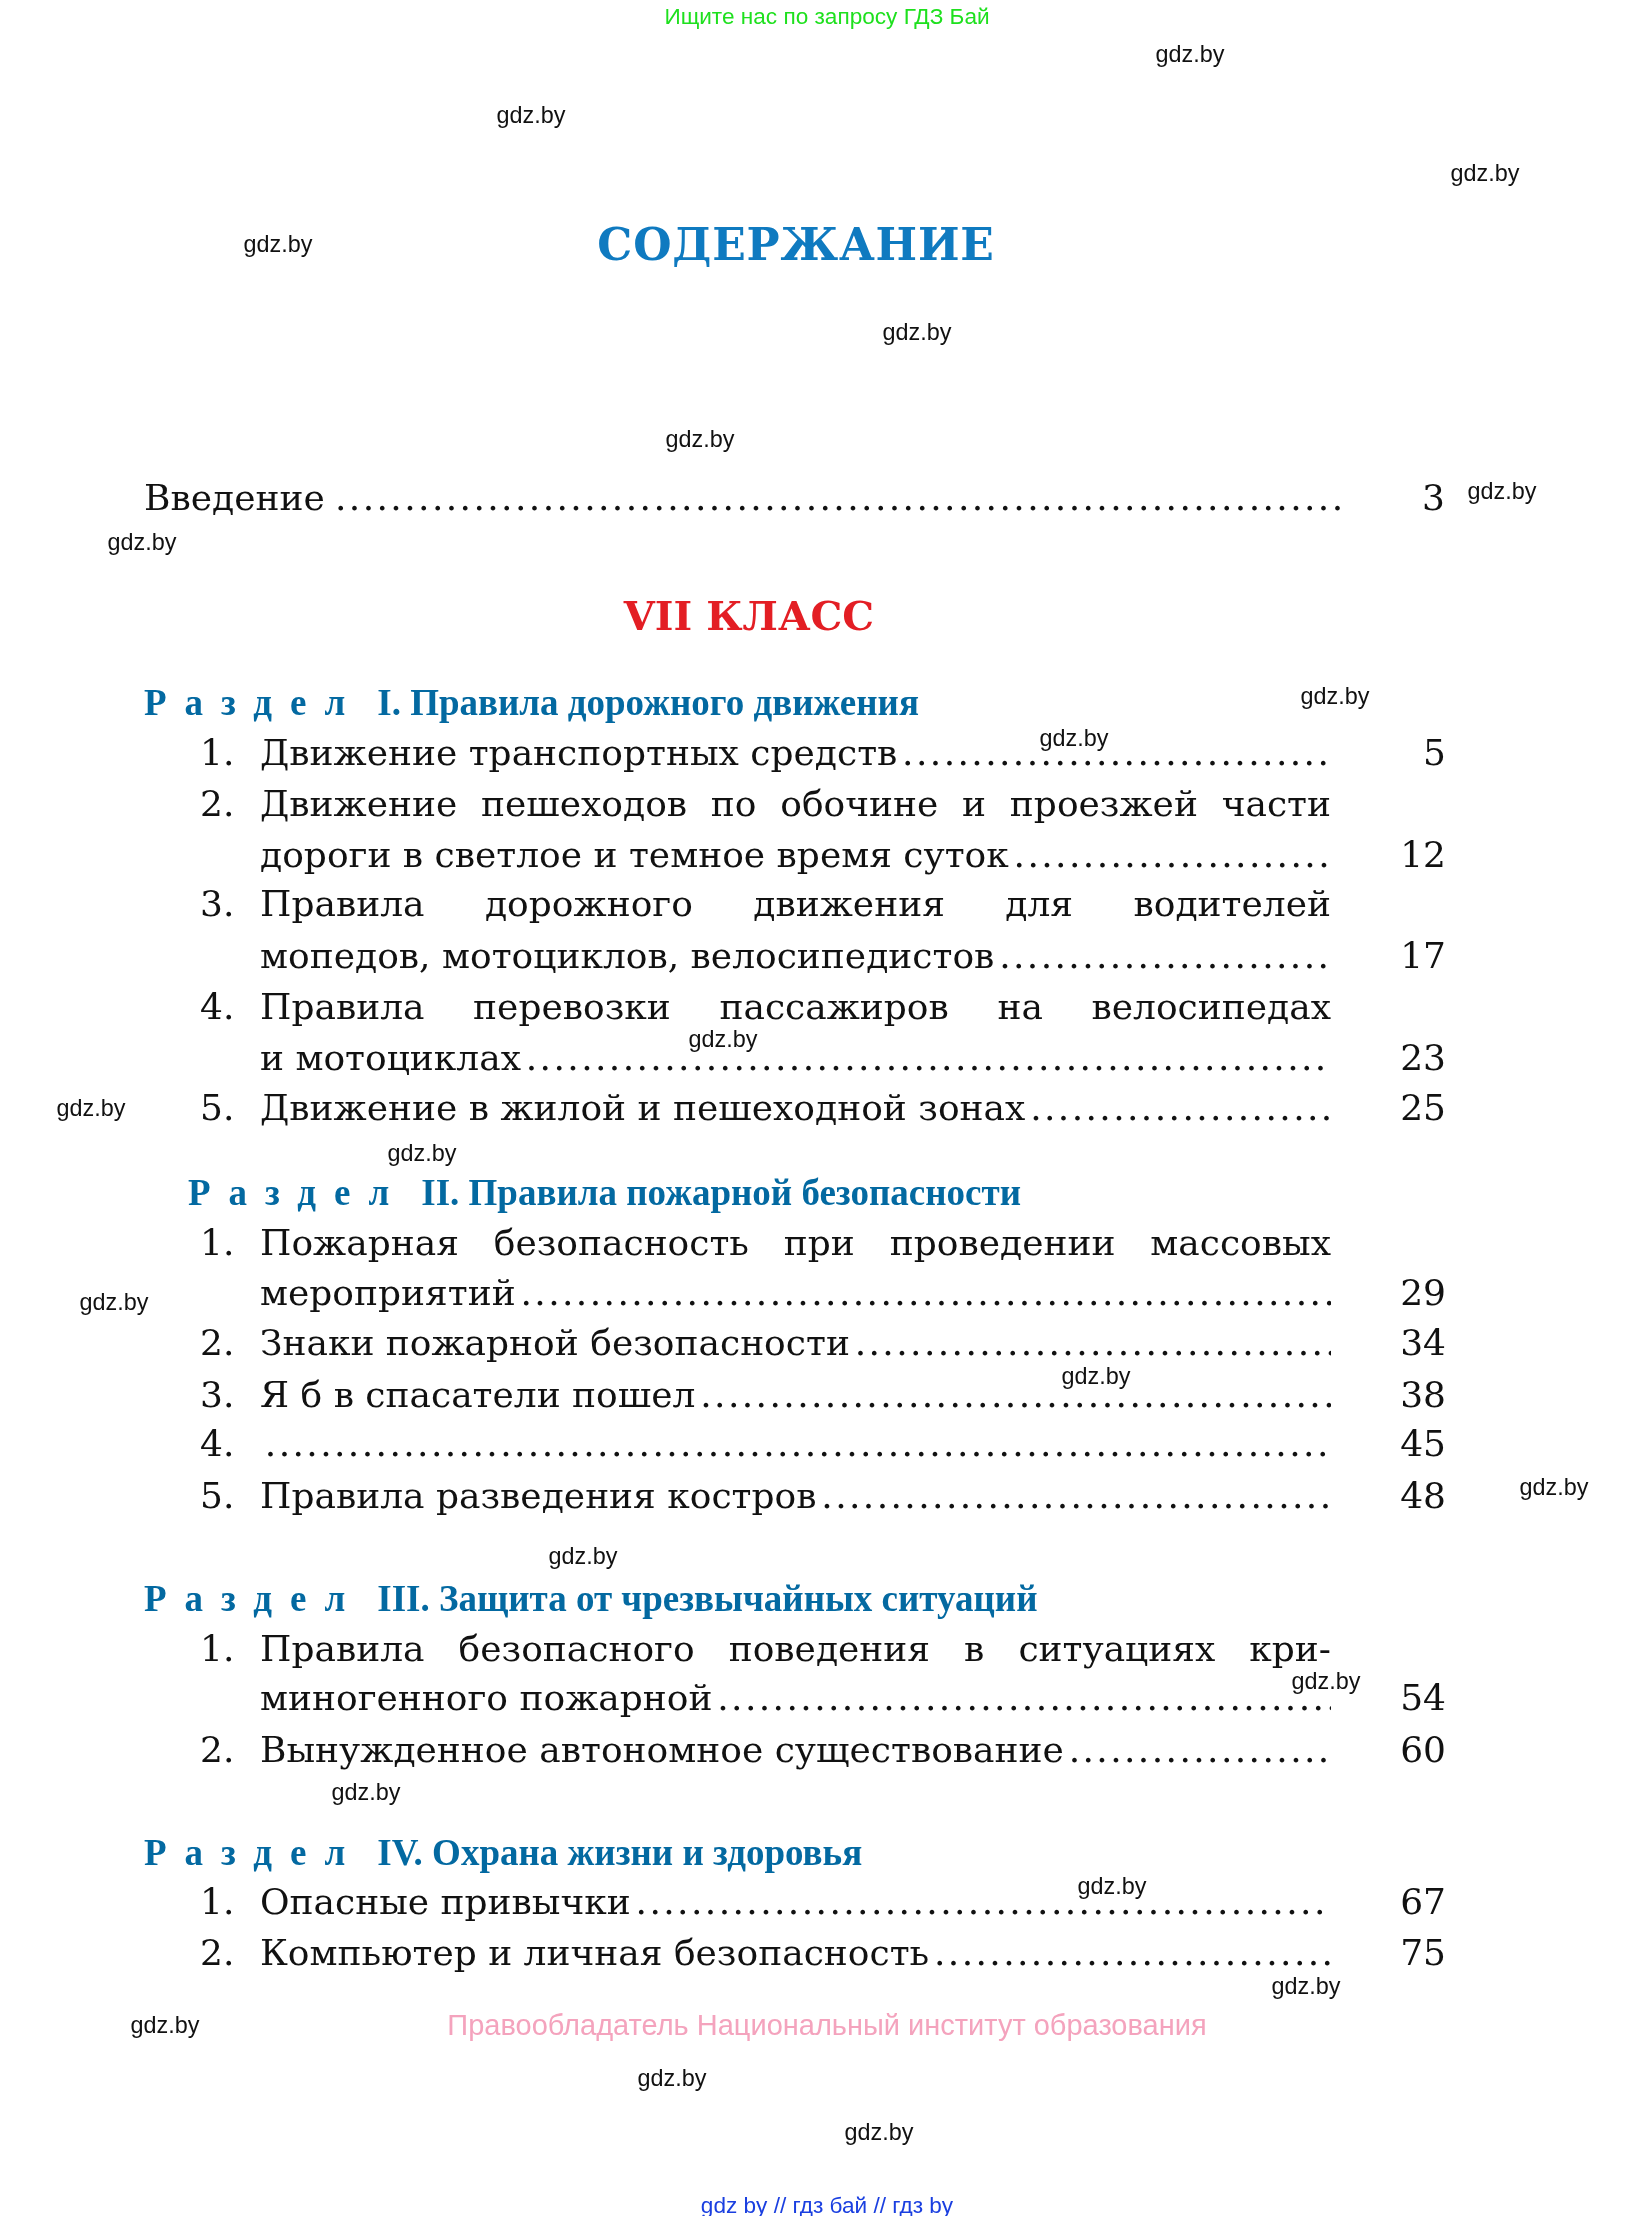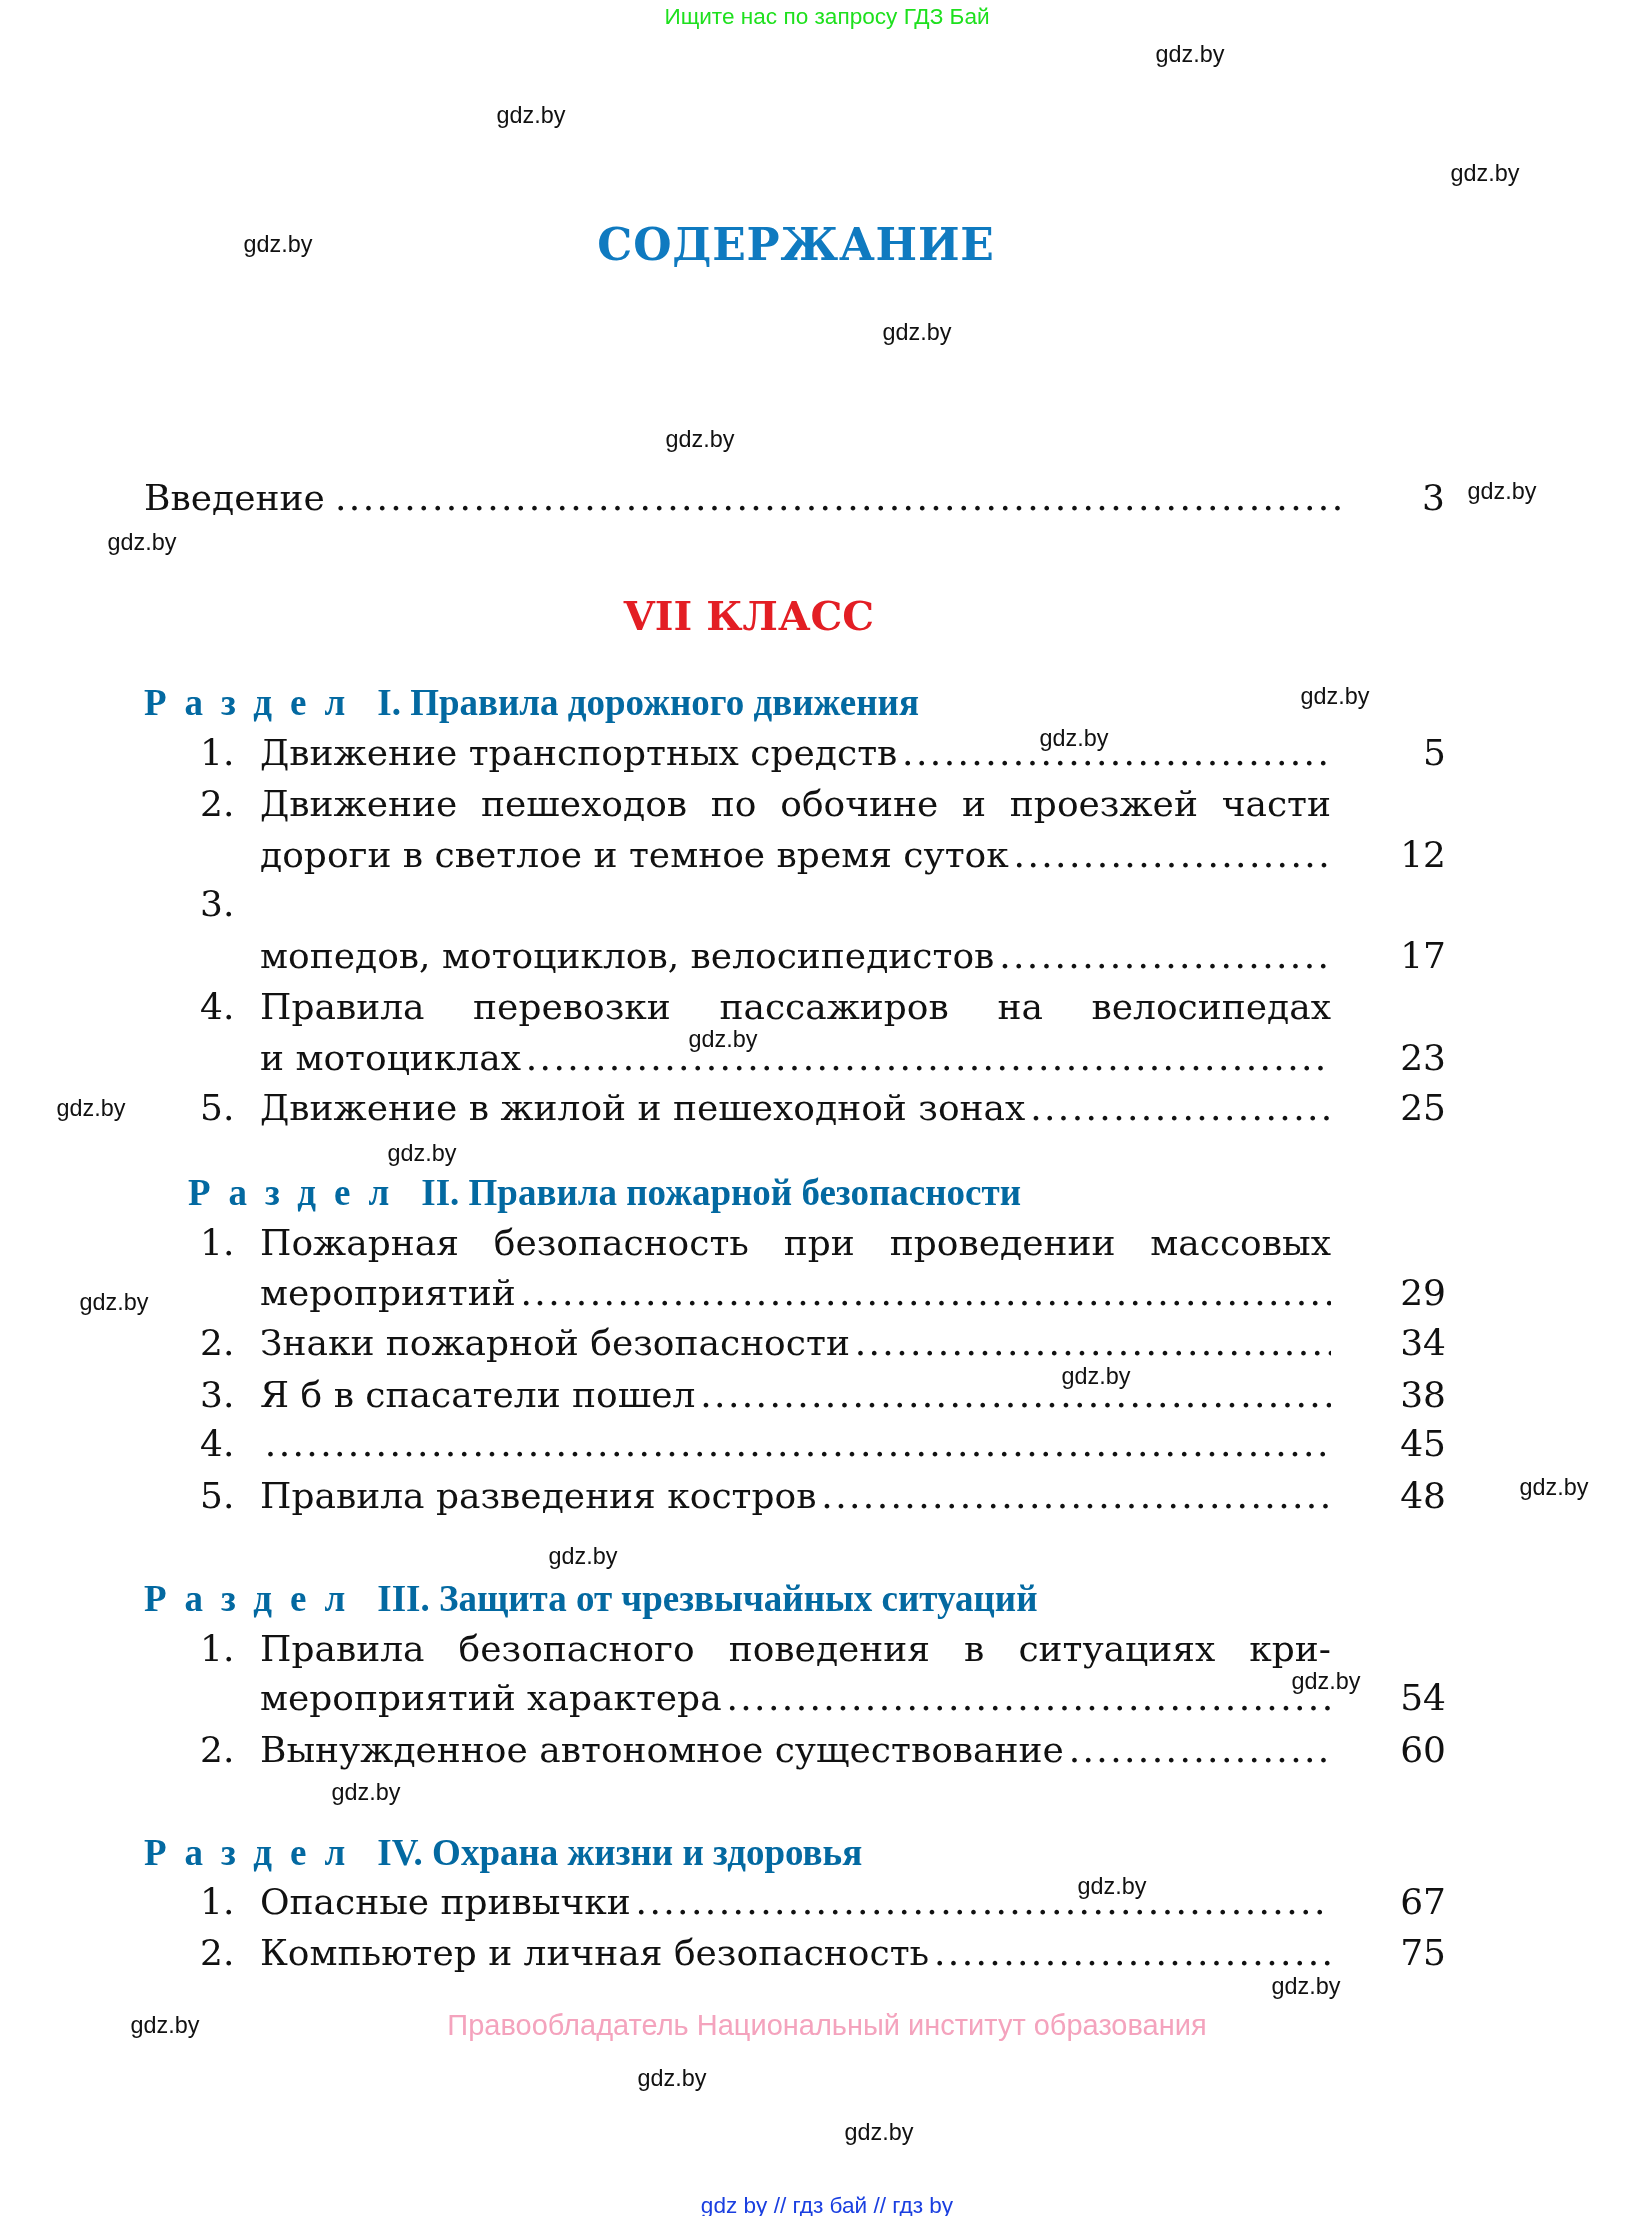--- a/index.html
+++ b/index.html
@@ -88,20 +88,21 @@
 <div class="row serif" style="top:855px;">
   <span class="txt leader">
       <span class="t">дороги в светлое и темное время суток</span>
       <span class="dots">..............................................................................................................</span>
     </span>
   <span class="page">12</span>
 </div>
 
 <div class="row serif" style="top:904px;">
   <span class="num">3.</span>
+  <span class="txt full">Правила дорожного движения для водителей</span>
 </div>
 <div class="row serif" style="top:956px;">
   <span class="txt leader">
       <span class="t">мопедов, мотоциклов, велосипедистов</span>
       <span class="dots">..............................................................................................................</span>
     </span>
   <span class="page">17</span>
 </div>
 
 <div class="row serif" style="top:1007px;">
@@ -183,21 +184,21 @@
   <span>III.</span>
   <span>Защита от чрезвычайных ситуаций</span>
 </div>
 
 <div class="row serif" style="top:1649px;">
   <span class="num">1.</span>
   <span class="txt full">Правила безопасного поведения в ситуациях кри-</span>
 </div>
 <div class="row serif" style="top:1698px;">
   <span class="txt leader">
-      <span class="t">мероприятий характера</span>
+      <span class="t">миногенного пожарной</span>
       <span class="dots">..............................................................................................................</span>
     </span>
   <span class="page">54</span>
 </div>
 
 <div class="row serif" style="top:1750px;">
   <span class="num">2.</span>
   <span class="txt leader">
       <span class="t">Вынужденное автономное существование</span>
       <span class="dots">..............................................................................................................</span>

